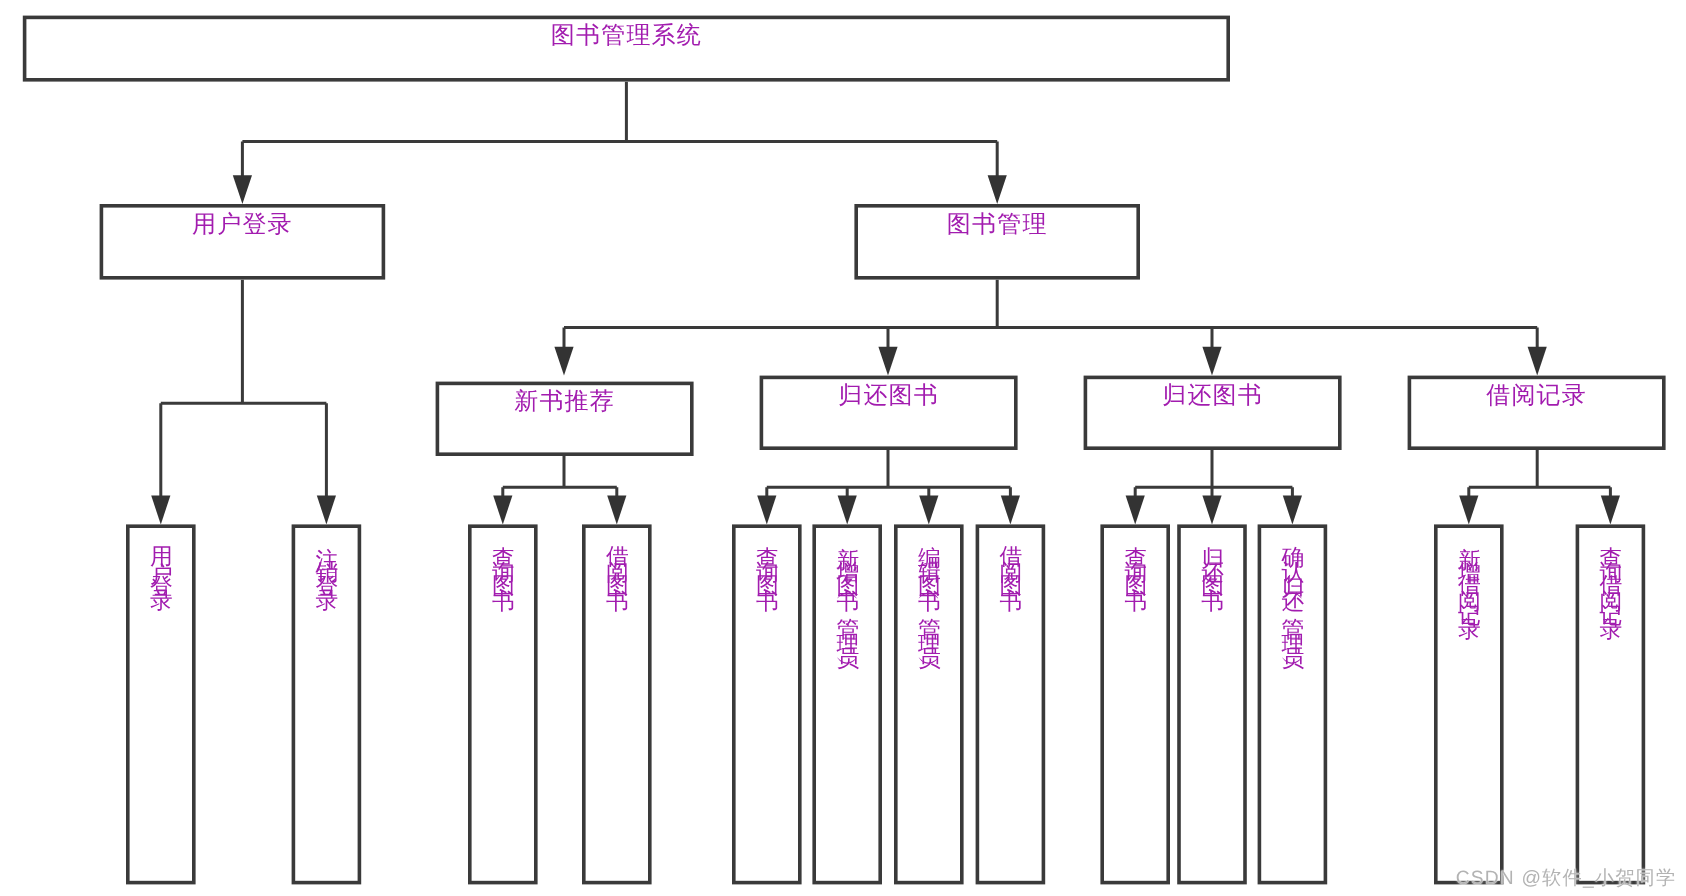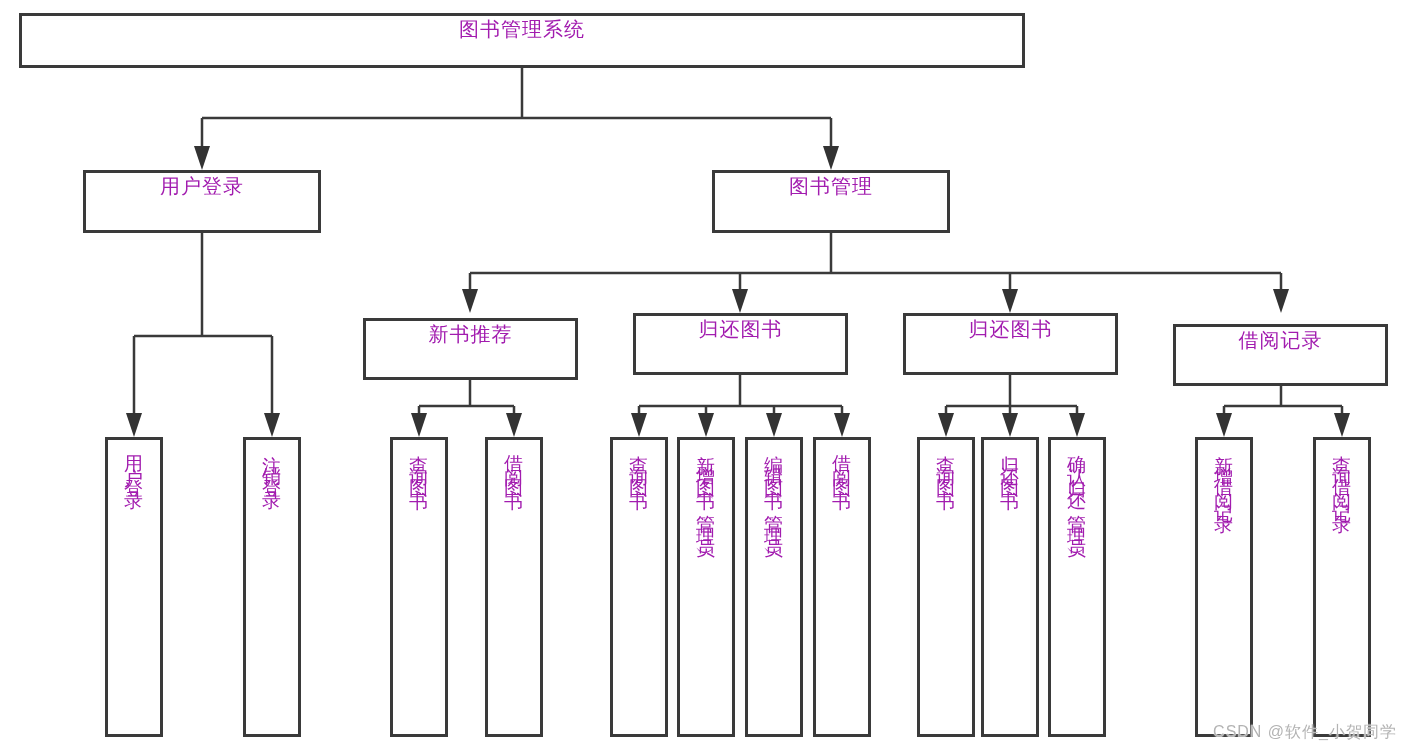--- a/index.html
+++ b/index.html
@@ -109,21 +109,21 @@
 
   <div class="box h" style="left:363px; top:318px; width:215px; height:62px;">
     <span class="lbl">新书推荐</span>
   </div>
   <div class="box h" style="left:633px; top:313px; width:215px; height:62px;">
     <span class="lbl">归还图书</span>
   </div>
   <div class="box h" style="left:903px; top:313px; width:215px; height:62px;">
     <span class="lbl">归还图书</span>
   </div>
-  <div class="box h" style="left:1173px; top:313px; width:215px; height:62px;margin-top:11px;">
+  <div class="box h" style="left:1173px; top:313px; width:215px; height:62px;">
     <span class="lbl">借阅记录</span>
   </div>
 
   <div class="box v" style="left:105px; top:437px; width:58px; height:300px;">
     <span class="lbl">用户登录</span>
   </div>
   <div class="box v" style="left:243px; top:437px; width:58px; height:300px;">
     <span class="lbl">注销登录</span>
   </div>
 

